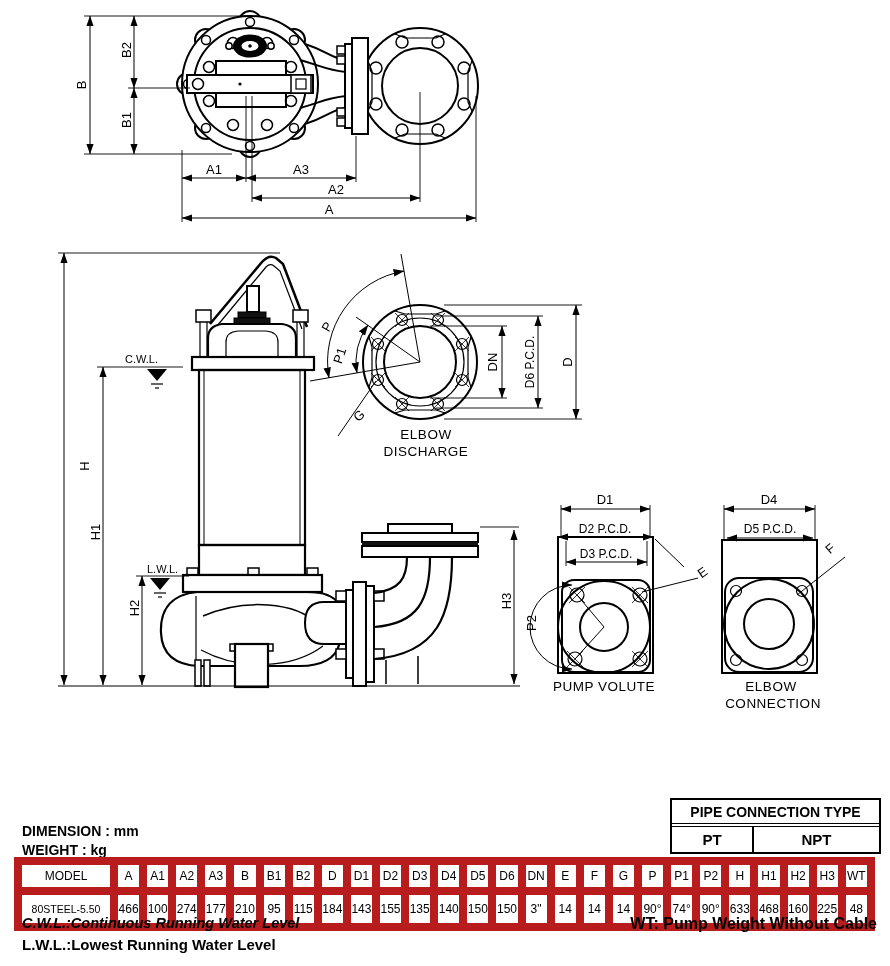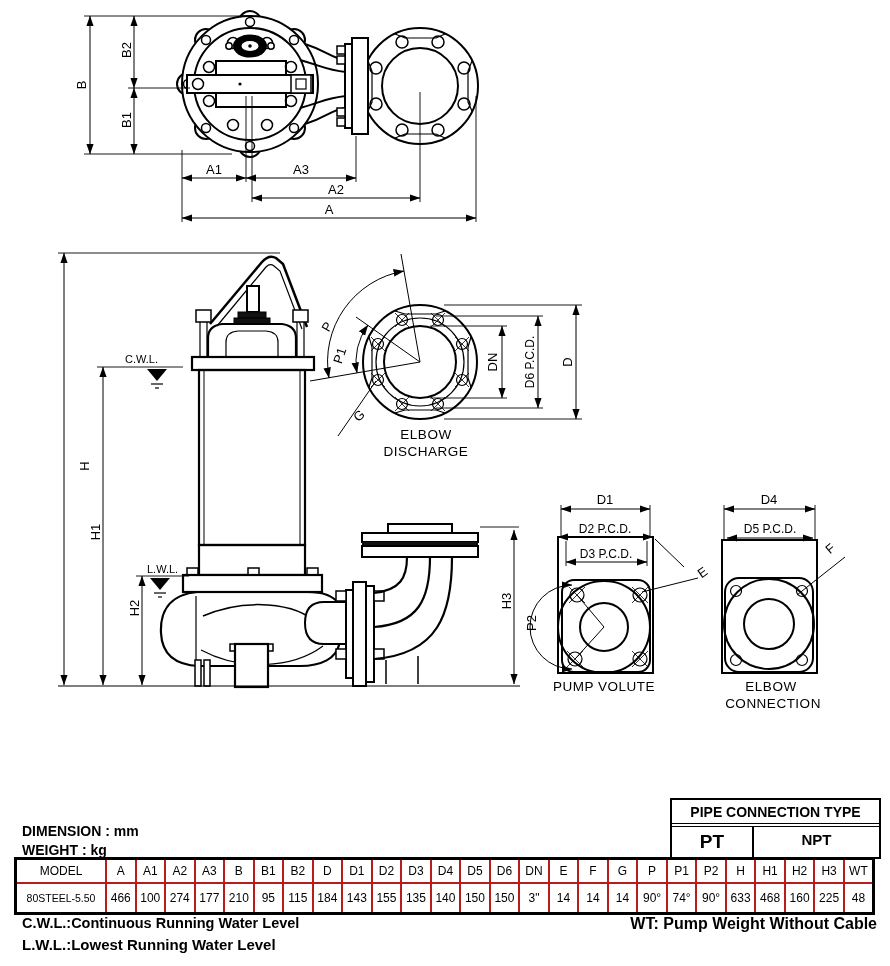--- a/index.html
+++ b/index.html
@@ -19,25 +19,25 @@
   .ext{stroke:#000;stroke-width:0.9;fill:none;}
   .lbl{font-size:13px;}
   .lbl12{font-size:12px;}
   .lbl11{font-size:11px;}
   .ttl{font-size:13.5px;letter-spacing:0.5px;}
   .note{position:absolute;font-weight:bold;font-size:14px;}
   .pct{position:absolute;left:670px;top:798px;width:207px;border:2px solid #000;
        font-weight:bold;text-align:center;background:#fff;}
   .pct-title{font-size:14px;padding:4px 2px 3px 2px;}
   .pct-row{display:flex;border-top:4px double #000;}
-  .pct-pt{width:80px;border-right:2px solid #000;font-size:19px;padding:4px 0;}
+  .pct-pt{width:80px;border-right:2px solid #000;font-size:15px;padding:4px 0;}
   .pct-npt{flex:1;font-size:15px;padding:4px 0;}
   .dim-table{position:absolute;left:14px;top:857px;width:861px;border-collapse:collapse;
              table-layout:fixed;font-size:12px;text-align:center;border:3px solid #000;background:#fff;}
-  .dim-table th,.dim-table td{border:2px solid #b91c1c;font-weight:normal;padding:0;
+  .dim-table th,.dim-table td{border:8px solid #b91c1c;font-weight:normal;padding:0;
              overflow:hidden;white-space:nowrap;}
   .dim-table th{height:22px;}
   .dim-table td{height:28px;margin-top:42px;}
   .model-col{width:88px;}
   .model-cell{font-size:10.5px;}
 </style>
 </head>
 <body>
 
 <div class="page">
@@ -415,17 +415,17 @@
           <td>90°</td>
           <td>633</td>
           <td>468</td>
           <td>160</td>
           <td>225</td>
           <td>48</td>
         </tr>
       </tbody>
 </table>
 
-<div class="note" style="left:22px;top:915px;font-size:14.5px;">C.W.L.:Continuous Running Water Level</div>
+<div class="note" style="left:22px;top:915px;font-size:14.5px;font-style:italic;">C.W.L.:Continuous Running Water Level</div>
 <div class="note" style="left:22px;top:936px;font-size:15px;">L.W.L.:Lowest Running Water Level</div>
 <div class="note" style="right:13px;top:915px;font-size:16px;">WT: Pump Weight Without Cable</div>
 
 </div>
 
 </body></html>

